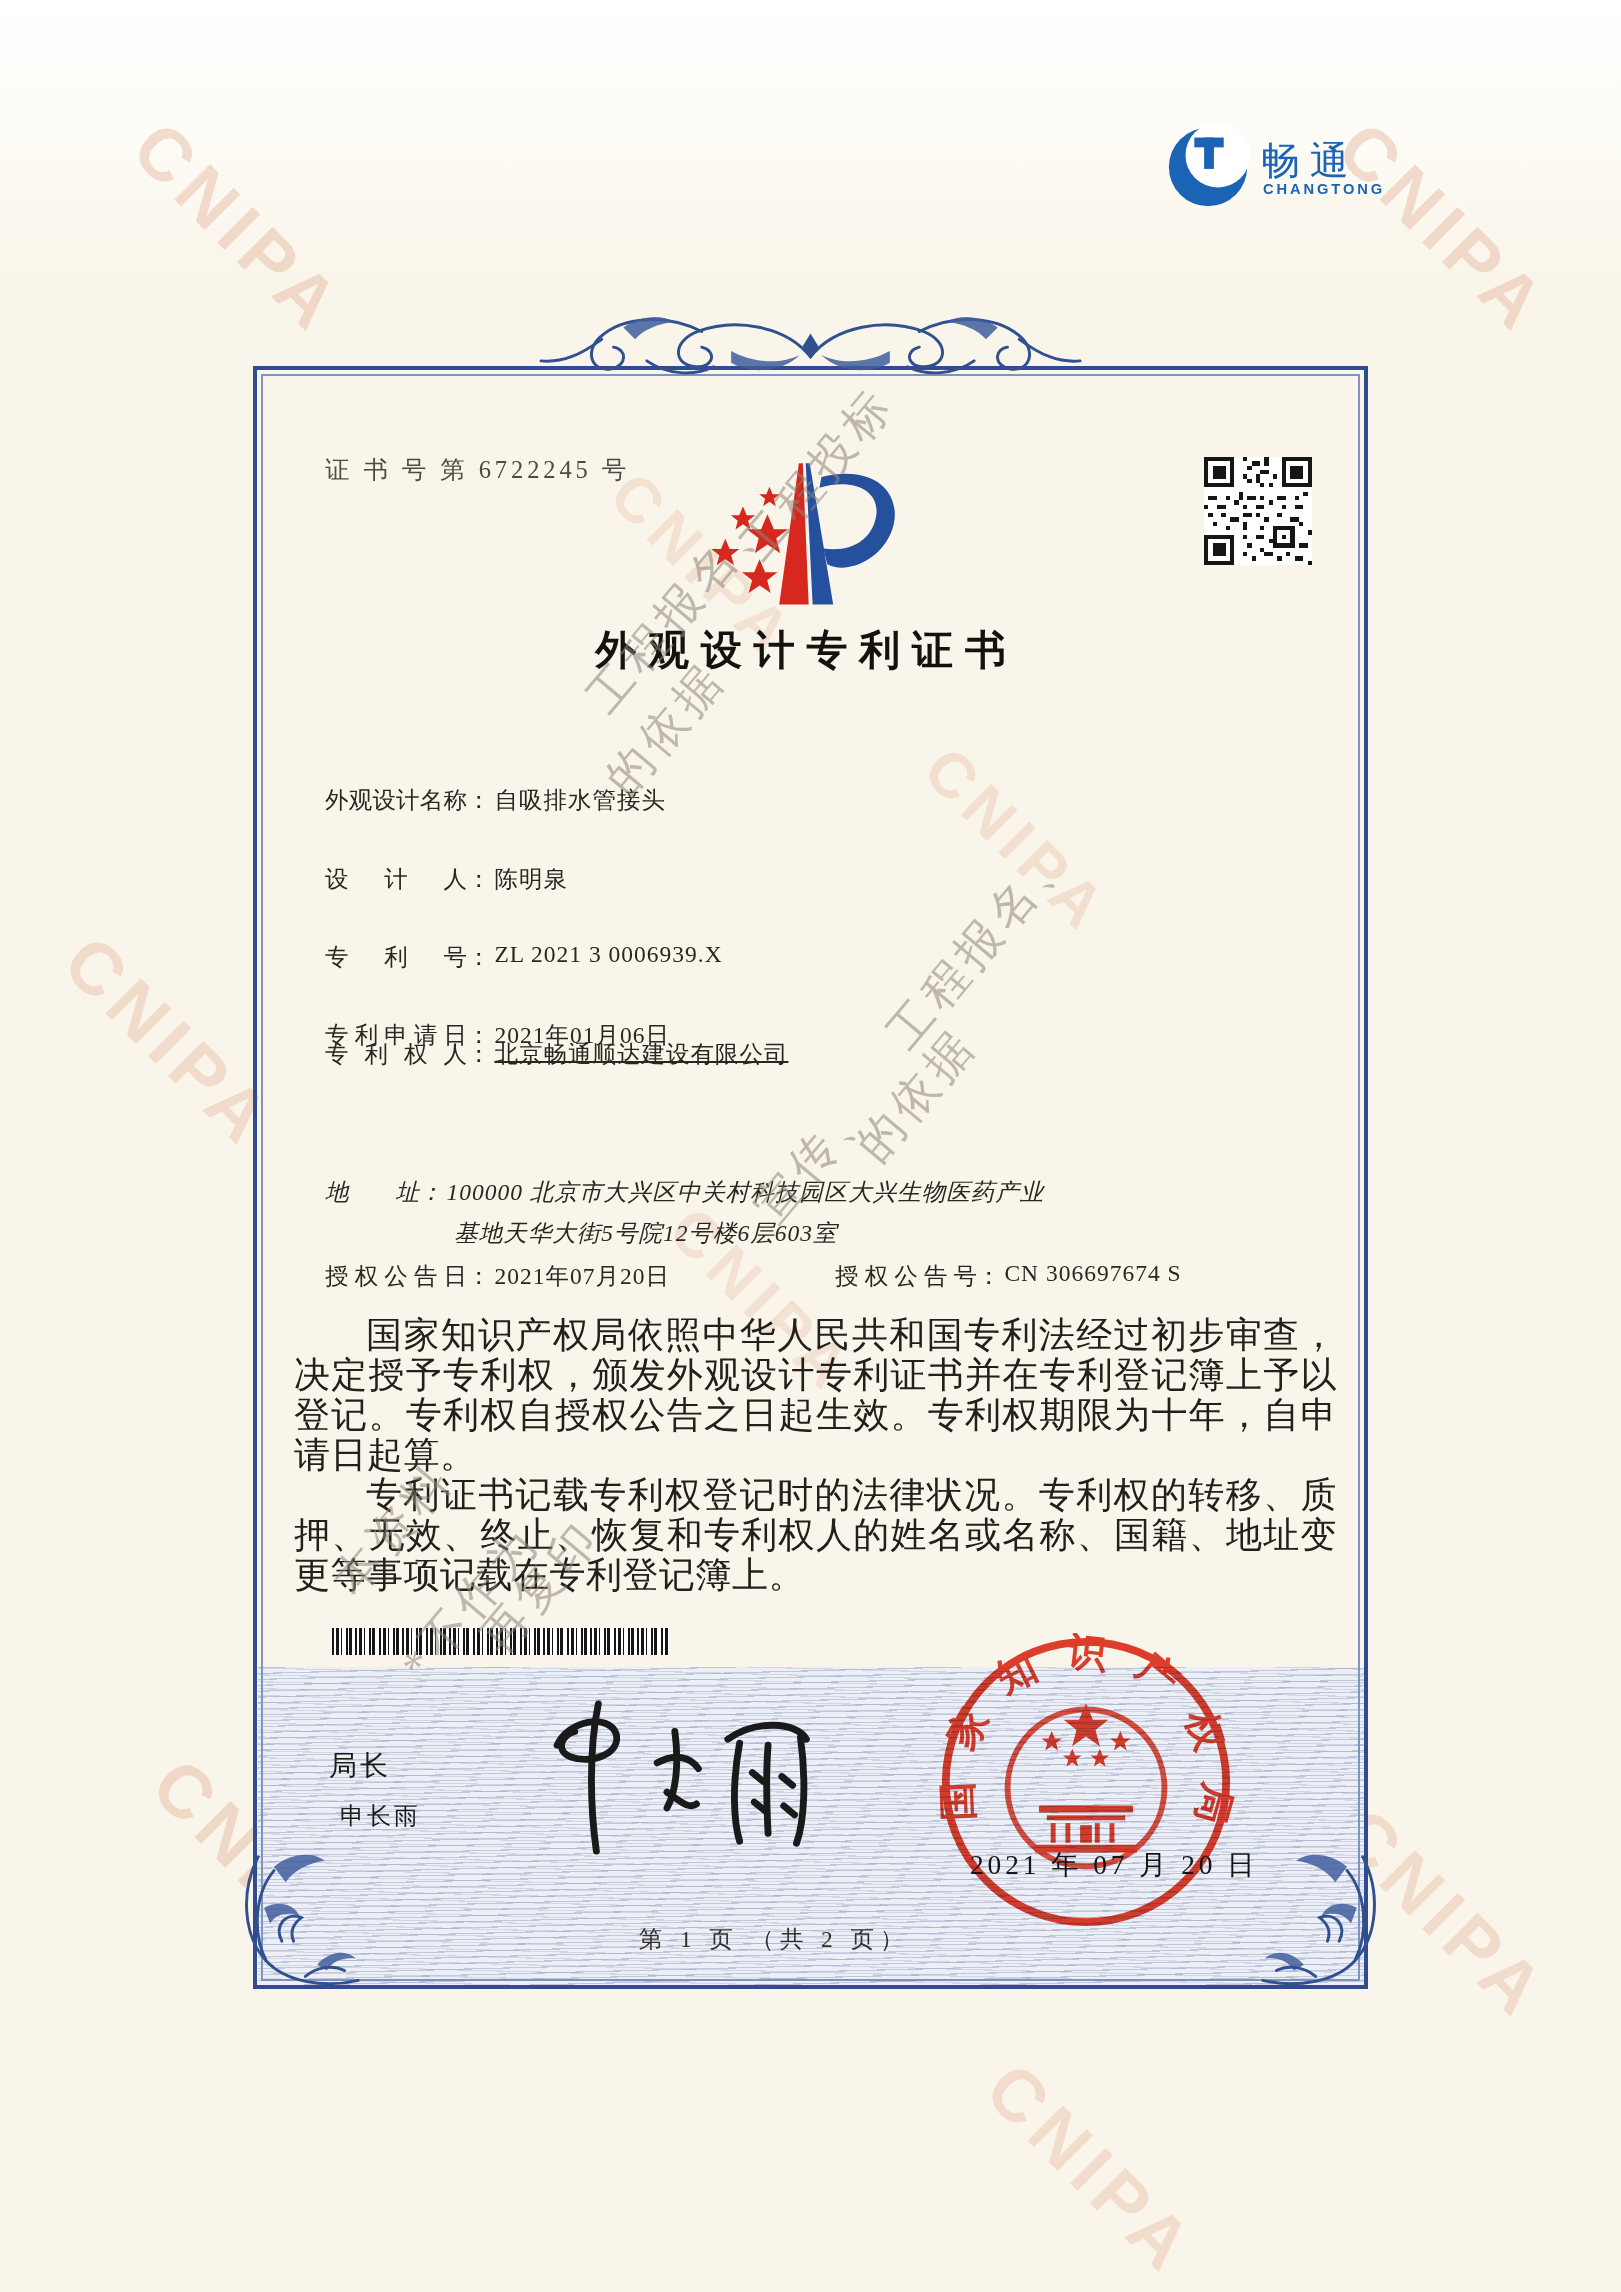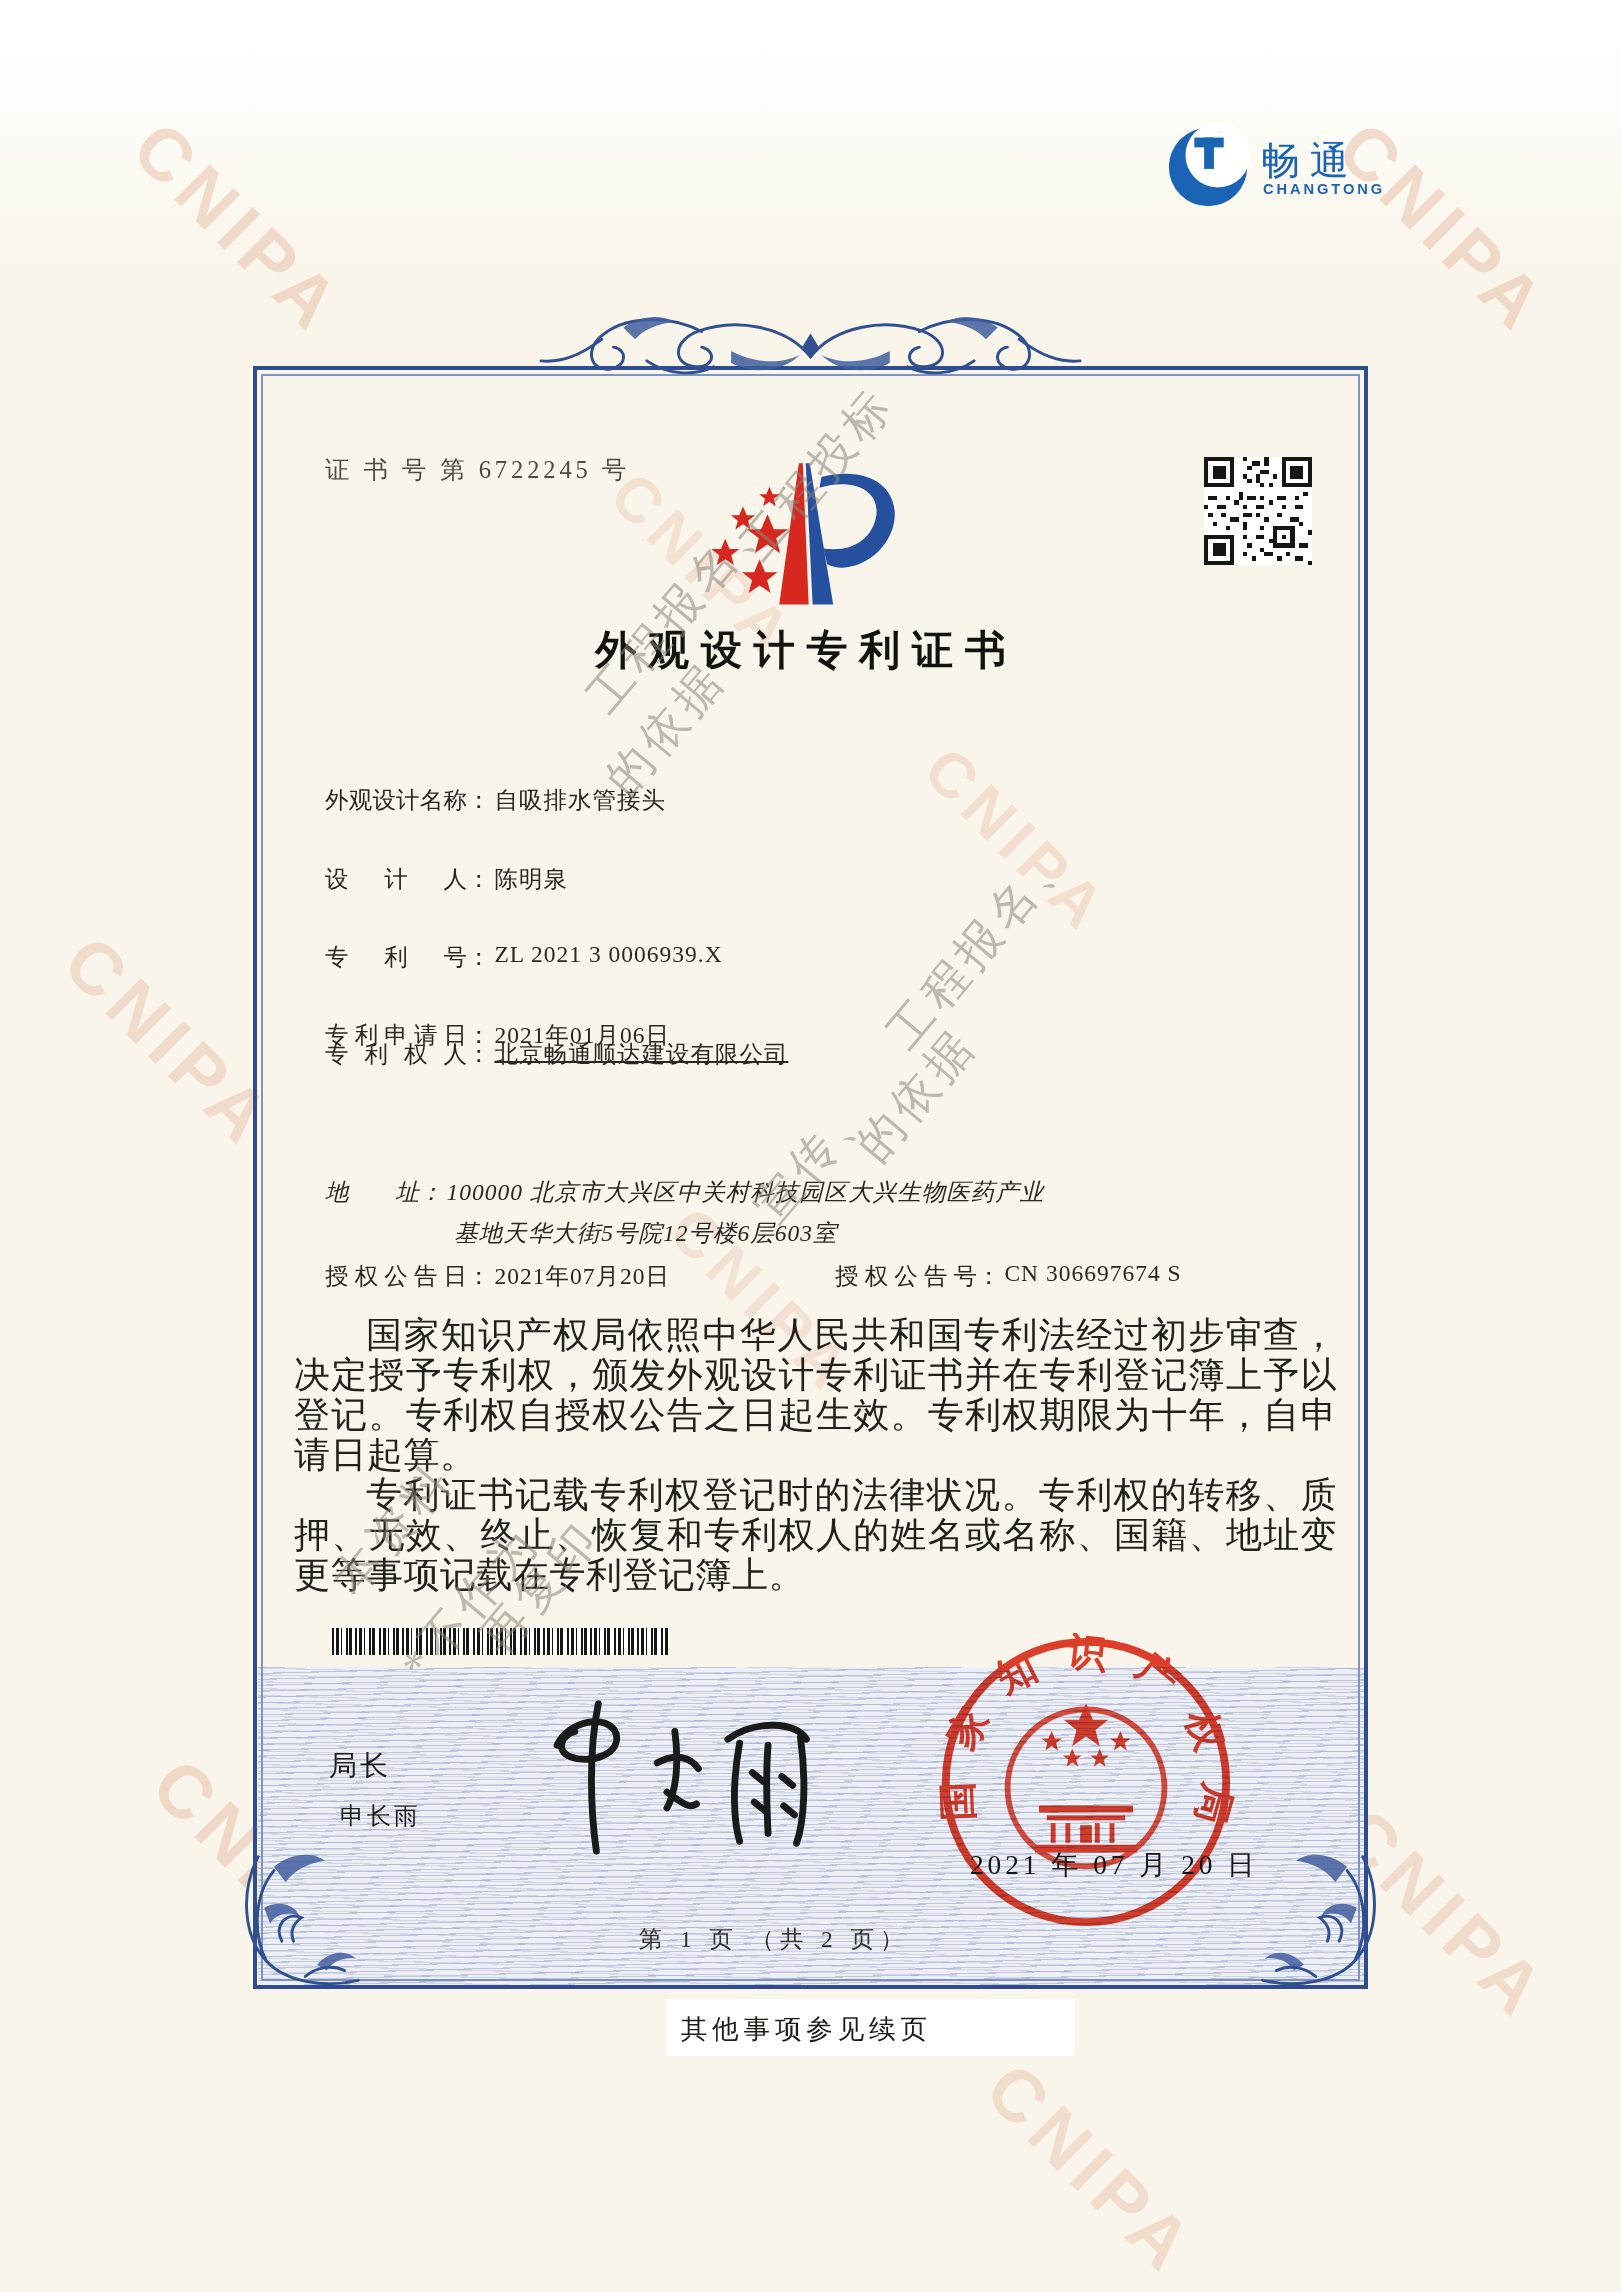--- a/index.html
+++ b/index.html
@@ -307,23 +307,20 @@
         <rect x="131" y="194" width="5" height="20"></rect>
       <rect x="146" y="196" width="12" height="18"></rect>
       <rect x="161" y="194" width="5" height="20"></rect>
         <rect x="176" y="194" width="5" height="20"></rect>
       <rect x="100" y="216" width="104" height="8"></rect>
     </g>
   </svg>
   <div class="seal-date">2021 年 07 月 20 日</div>
 
   <div class="pageinfo">第 1 页 （共 2 页）</div>
-  <div class="footer-note">
-    <span>其他事项参见续页</span>
-  </div>
 
   <span class="graywm wm1">工程投标</span>
   <span class="graywm wm2">工程报名、</span>
   <span class="graywm wm3">的依据</span>
   <span class="graywm wm4">工程报名、</span>
   <span class="graywm wm5">的依据</span>
   <span class="graywm wm6">宣传、</span>
   <span class="graywm wm7">本资料</span>
   <span class="graywm wm8">*不作为</span>
   <span class="graywm wm9">再复印</span>

